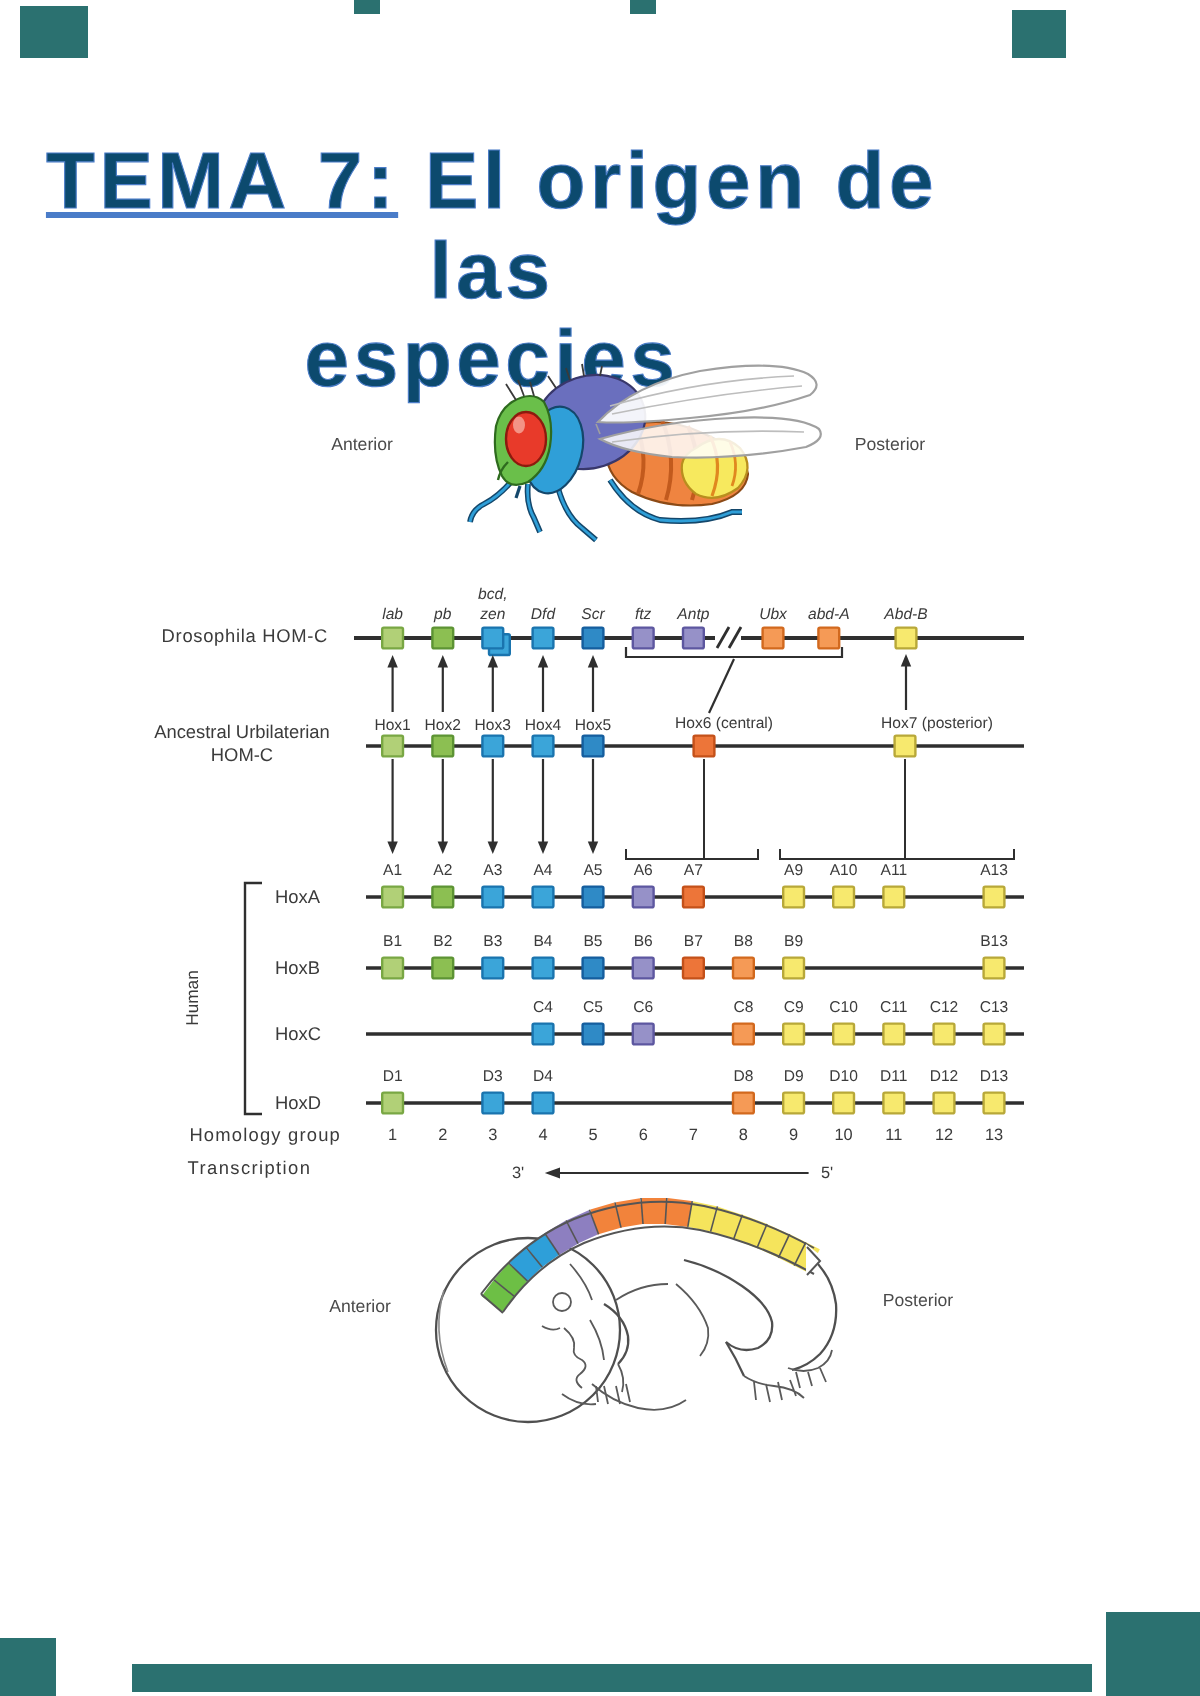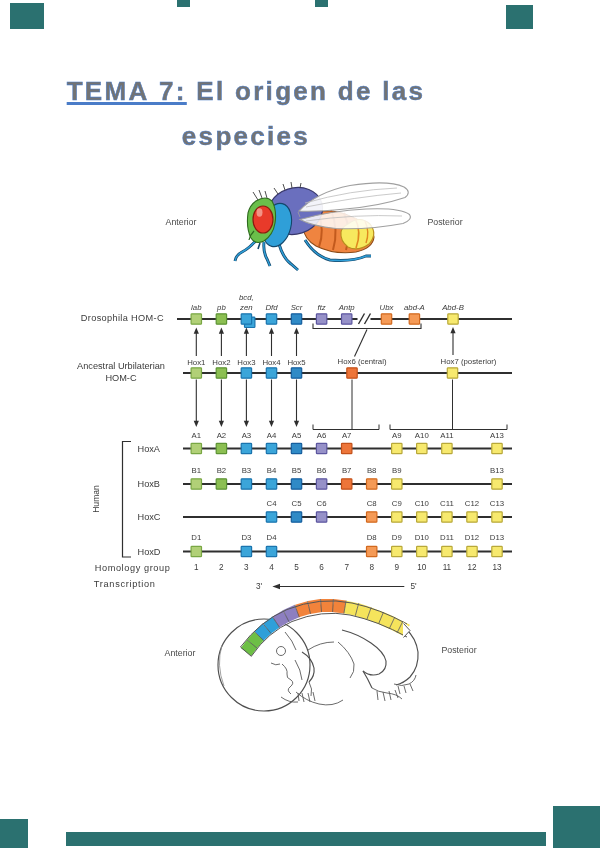--- a/index.html
+++ b/index.html
@@ -1,20 +1,20 @@
 <!DOCTYPE html>
 <html><head>
 <meta charset="utf-8">
 <style>
   html,body{margin:0;padding:0;background:#fff;}
   #page{position:relative;width:600px;height:848px;background:#fff;overflow:hidden;
         font-family:"Liberation Sans", sans-serif;}
   .teal{position:absolute;background:#2b7170;}
   #title{position:absolute;left:0;top:69px;width:492px;text-align:center;
-         color:#737373;font-weight:bold;font-size:26px;line-height:44.7px;letter-spacing:2.3px;-webkit-text-stroke:0.55px #4a7cc8;}
+         color:#0c4a6e;font-weight:bold;font-size:40px;line-height:44.7px;letter-spacing:2.3px;-webkit-text-stroke:0.55px #4a7cc8;}
   #title .u{text-decoration:underline;text-underline-offset:2px;text-decoration-thickness:2.5px;}
 </style>
 </head>
 <body>
 <div id="page">
   <div class="teal" style="left:10px;top:3px;width:34px;height:26px;"></div>
   <div class="teal" style="left:177px;top:0;width:13px;height:7px;"></div>
   <div class="teal" style="left:315px;top:0;width:13px;height:7px;"></div>
   <div class="teal" style="left:506px;top:5px;width:27px;height:24px;"></div>
   <div class="teal" style="left:0px;top:819px;width:28px;height:29px;"></div>

